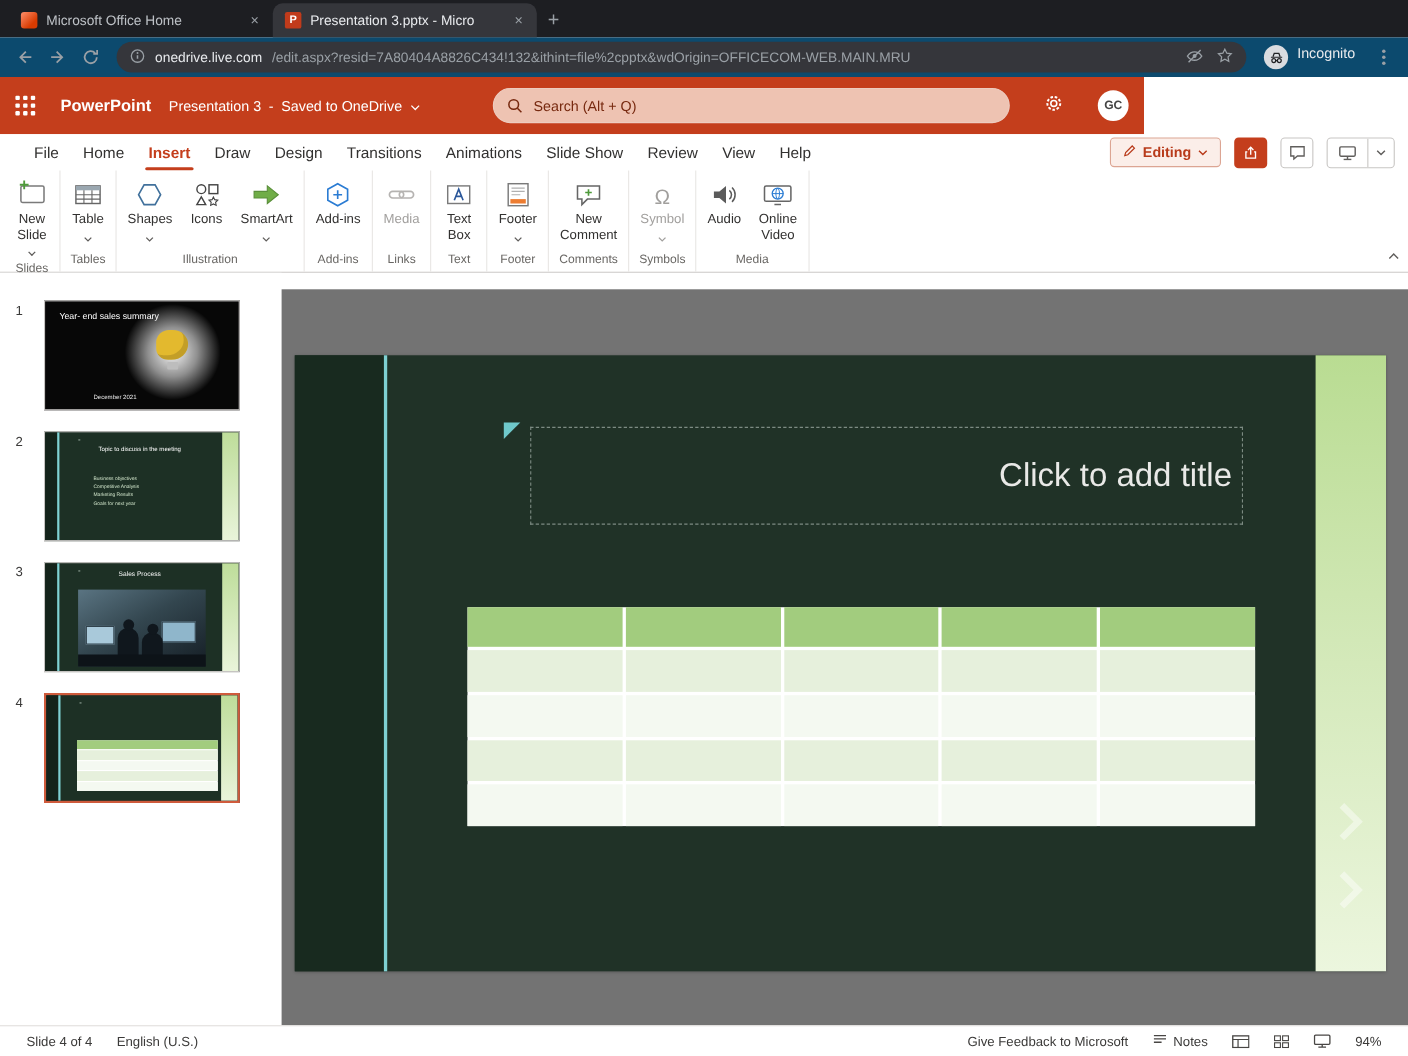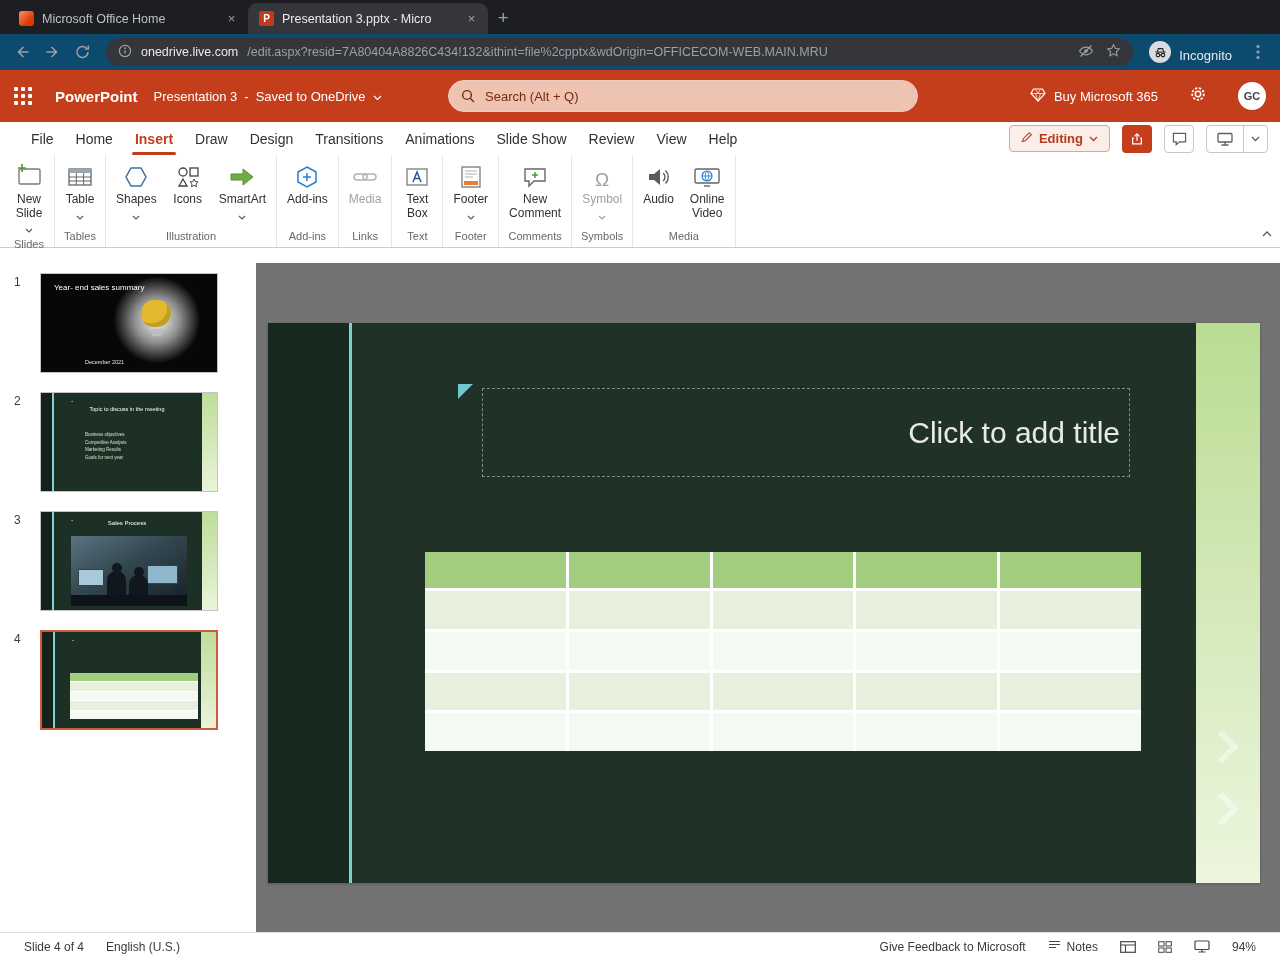--- a/index.html
+++ b/index.html
@@ -15,26 +15,26 @@
 .fav-office{width:15px;height:15px;flex:0 0 15px;border-radius:3px;background:linear-gradient(135deg,#ff8f6b 0%,#d83b01 70%)}
 .fav-ppt{width:15px;height:15px;flex:0 0 15px;border-radius:2px;background:#c13b1b;color:#fff;font-size:10px;font-weight:bold;display:flex;align-items:center;justify-content:center}
 .newtab-btn{color:#9aa0a6;font-size:18px;padding:0 10px 7px;line-height:1}
 
 .toolbar{position:absolute;left:0;top:34px;width:1280px;height:36px;background:#0c4a6e;display:flex;align-items:center;padding:0 8px;gap:2px}
 .navbtn{width:28px;height:28px;display:flex;align-items:center;justify-content:center;color:#9aa0a6;border-radius:50%}
 .omnibox{flex:1;height:28px;margin:0 8px;background:#35363b;border-radius:14px;display:flex;align-items:center;padding:0 12px;gap:9px;font-size:12.5px;overflow:hidden}
 .url-host{color:#e8eaed;white-space:nowrap}
 .url-path{color:#9aa0a6;white-space:nowrap;overflow:hidden;flex:1}
 .omni-right{display:flex;align-items:center;gap:12px;margin-left:auto}
-.incog-chip{display:flex;align-items:flex-end;gap:8px;margin:0 10px 0 6px}
+.incog-chip{display:flex;align-items:flex-start;gap:8px;margin:0 10px 0 6px}
 .incog-circle{width:22px;height:22px;border-radius:50%;background:#dadce0;display:flex;align-items:center;justify-content:center}
 .incog-label{color:#e8eaed;font-size:13px}
 
 
-.appbar{position:absolute;left:0;top:70px;width:1280px;height:52px;background:#c43e1c;display:flex;align-items:center;color:#fff}
+.appbar{position:absolute;left:0;top:70px;width:1040px;height:52px;background:#c43e1c;display:flex;align-items:center;color:#fff}
 .waffle{width:46px;height:52px;display:flex;align-items:center;justify-content:center}
 .waffle-grid{display:grid;grid-template-columns:repeat(3,4px);grid-gap:3px}
 .waffle-grid i{width:4px;height:4px;background:#fff;border-radius:1px}
 .app-name{font-size:15px;font-weight:bold;margin-left:9px}
 .doc-group{margin-left:16px;display:flex;align-items:center;gap:7px;font-size:13px}
 .search-wrap{position:absolute;left:448px;top:10px;width:470px;height:32px}
 .search-input{width:100%;height:100%;border:1px solid #edccc0;border-radius:16px;background:#eec3b2;padding:0 12px 0 36px;font-size:13px;color:#5c1f0e;outline:none}
 .search-input::placeholder{color:#77290f;opacity:1}
 .search-icon{position:absolute;left:13px;top:9px;color:#77290f}
 .appbar-right{margin-left:auto;display:flex;align-items:center;gap:31px;padding-right:14px}

